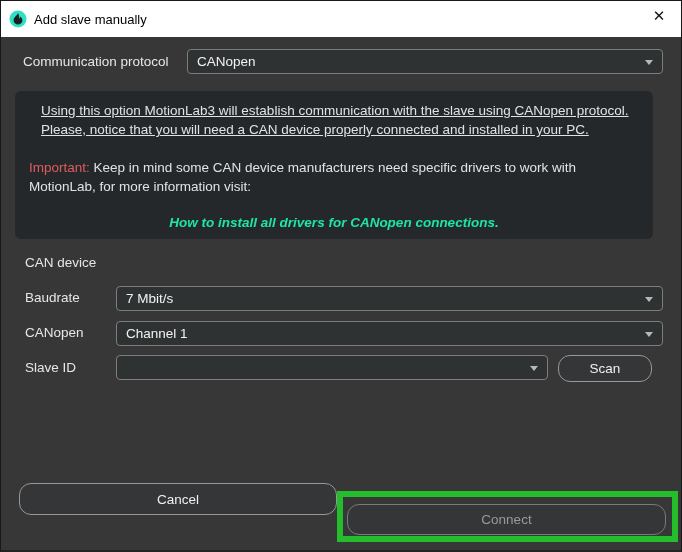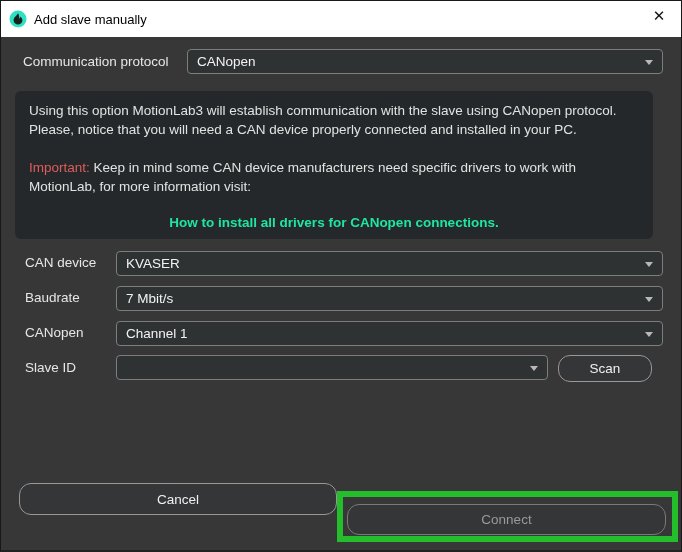--- a/index.html
+++ b/index.html
@@ -60,26 +60,27 @@
     color:#f0f0f0;font-size:13.5px;font-family:"Liberation Sans",sans-serif;
     display:flex;align-items:center;justify-content:center;cursor:default;
   }
   
   .info-box{
     position:absolute;left:14px;top:90px;width:638px;height:148px;
     background:var(--infobox-bg);border-radius:6px;
     padding:10px 14px 0 14px;
     color:#e2e2e2;font-size:13.5px;line-height:19px;
   }
-  .info-box p.p1{margin:0 0 19px 0;}
+  .info-box p.p1{margin:0 0 19px 12px;text-decoration:underline;}
   .info-box p.p2{margin:0 0 17px 0;}
   .important{color:var(--important-red);}
   .help-link{
     text-align:center;font-weight:bold;color:var(--accent-teal);
     cursor:pointer;
+    font-style:italic;
   }
   
   .cancel-btn{left:18px;top:482px;width:318px;height:32px;}
   .connect-btn{
     left:346px;top:503px;width:319px;height:31px;
     border-color:#7a7a7a;color:#9a9a9a;
   }
   .highlight-rect{
     position:absolute;left:336px;top:490px;width:341px;height:51px;
     border:6px solid var(--highlight-green);
@@ -106,24 +107,20 @@
     <span class="combo-arrow"></span>
   </div>
 
   <div class="info-box">
     <p class="p1"><span>Using this option MotionLab3 will establish communication with the slave using CANopen protocol. Please, notice that you will need a CAN device properly connected and installed in your PC.</span></p>
     <p class="p2"><span class="important">Important:</span><span> Keep in mind some CAN device manufacturers need specific drivers to work with MotionLab, for more information visit:</span></p>
     <div class="help-link">How to install all drivers for CANopen connections.</div>
   </div>
 
   <div class="label" style="left:24px;top:250px;">CAN device</div>
-  <div class="combo" style="left:115px;top:250px;width:547px;">
-    <span class="combo-value">KVASER</span>
-    <span class="combo-arrow"></span>
-  </div>
 
   <div class="label" style="left:24px;top:285px;">Baudrate</div>
   <div class="combo" style="left:115px;top:285px;width:547px;">
     <span class="combo-value">7 Mbit/s</span>
     <span class="combo-arrow"></span>
   </div>
 
   <div class="label" style="left:24px;top:320px;">CANopen</div>
   <div class="combo" style="left:115px;top:320px;width:547px;">
     <span class="combo-value">Channel 1</span>

